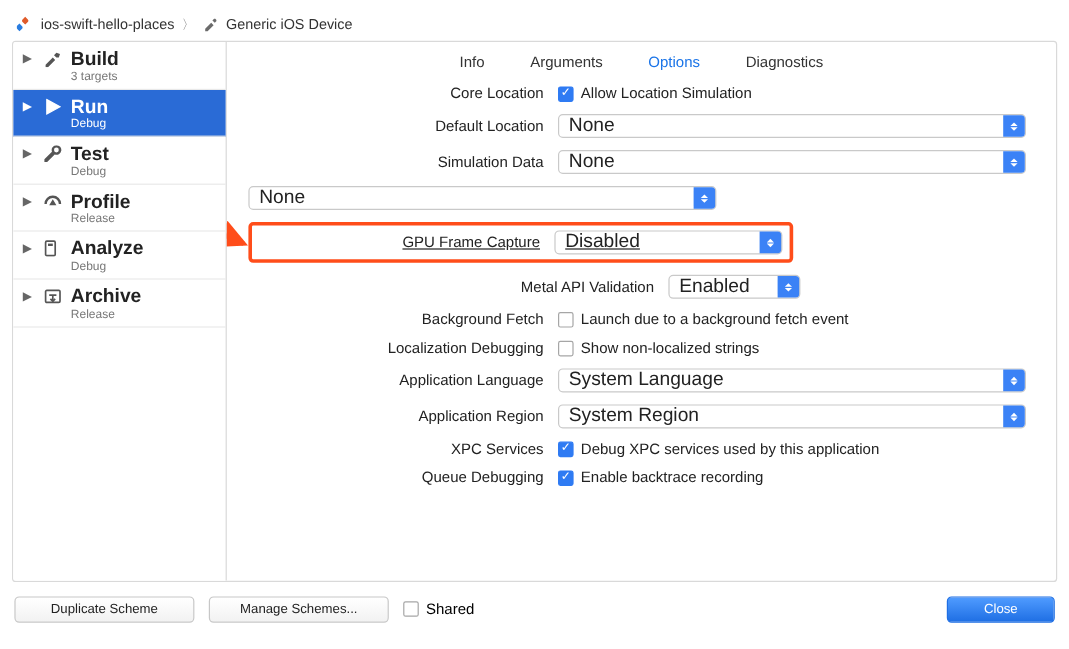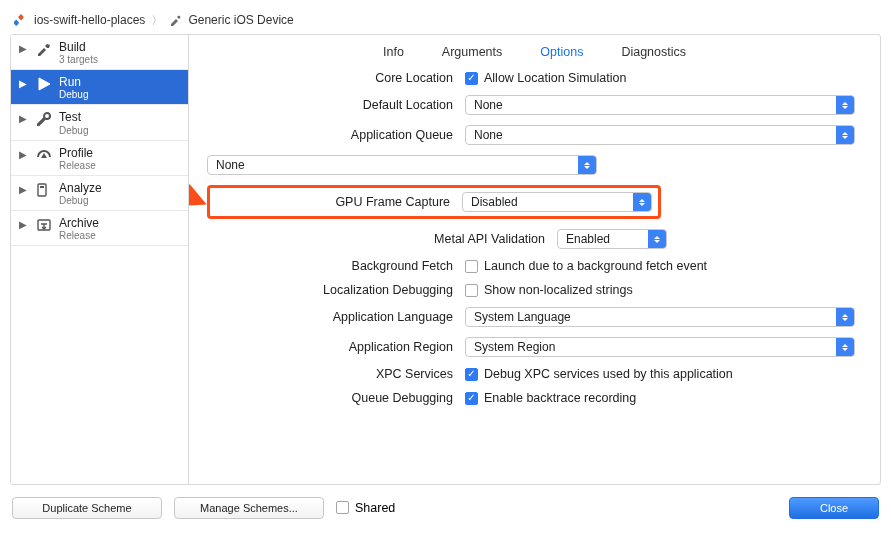--- a/index.html
+++ b/index.html
@@ -24,21 +24,21 @@
   
   .sidebar { width: 178px; border-right: 1px solid #d9d9d9; background: #fff; }
   .sbitem {
     display: flex; align-items: flex-start; gap: 6px; padding: 6px 8px 4px 8px;
     border-bottom: 1px solid #e9e9e9; cursor: default;
   }
   .sbitem .disclose { width: 10px; color: #666; font-size: 10px; padding-top: 2px;}
   .sbitem .icon { width: 18px; height: 16px; display:flex; align-items:center; justify-content:center; }
   .sbitem .icon svg { width:16px; height:14px; }
   .sbitem .labels { display:flex; flex-direction:column; line-height:1.1;}
-  .sbitem .title { font-size: 12px; font-weight: 400; color:#222;}
+  .sbitem .title { font-size: 16px; font-weight: 700; color:#222;}
   .sbitem .sub   { font-size: 10px; color:#777;}
   .sbitem.selected { background: #2a6bd6; }
   .sbitem.selected .title,
   .sbitem.selected .sub,
   .sbitem.selected .disclose { color: #fff; }
   .sbitem.selected .icon svg { fill: #fff; stroke:#fff; }
 
   
   .content { flex:1; display:flex; flex-direction:column; min-width:0; }
   .tabs { display:flex; justify-content:center; gap:38px; padding: 10px 0 12px 0; font-size:12.5px;}
@@ -47,38 +47,38 @@
 
   .form { flex:1; overflow:auto; padding: 0 18px 10px 18px; font-size:12.5px; color:#222;}
   .row { display:flex; align-items:center; margin-bottom: 10px; }
   .row .label { width: 258px; text-align:right; padding-right: 12px; color:#222;}
   .row .field { flex:1; display:flex; align-items:center; gap:6px; }
   .checkbox { width:13px; height:13px; border:1px solid #a6a6a6; border-radius:2px; background:#fff; display:inline-flex; align-items:center; justify-content:center; font-size:10px; color:#fff;}
   .checkbox.checked { background:#2f7bf3; border-color:#2f7bf3;}
   .checkbox.checked::after{content:"✓"; font-size:10px; line-height:1;}
   .select {
     position:relative; height:20px; border:1px solid #c9c9c9; border-radius:4px;
-    background:#fff; display:flex; align-items:center; padding: 0 22px 0 8px; font-size:12px;
+    background:#fff; display:flex; align-items:center; padding: 0 22px 0 8px; font-size:16px;
     color:#222; min-width:80px;
   }
   .select .arrows{
     position:absolute; right:0; top:0; bottom:0; width:18px;
     background:#3b82f6; border-top-right-radius:3px; border-bottom-right-radius:3px;
     display:flex; flex-direction:column; align-items:center; justify-content:center;
   }
   .select .arrows::before{content:""; border-left:3px solid transparent;border-right:3px solid transparent;border-bottom:3px solid #fff; margin-bottom:1px;}
   .select .arrows::after {content:""; border-left:3px solid transparent;border-right:3px solid transparent;border-top:3px solid #fff;}
   .select.w-full{ width: 390px;}
   .select.w-med{ width: 190px;}
   .select.w-sm { width: 110px;}
 
   .highlight-row { display:flex; align-items:center; position:relative;}
   .highlight-box {
     border: 3px solid #ff4d1a; border-radius:4px; padding: 4px 6px 4px 0;
-    display:flex; align-items:center;
+    display:flex; align-items:center;text-decoration:underline;
   }
   .arrow-annot{
     position:absolute; left:-104px; top:-32px; pointer-events:none;
   }
 
   
   .footer {
     height: 46px; display:flex; align-items:center; gap:12px; padding: 0 2px;
   }
   .btn {
@@ -224,21 +224,21 @@
           <div class="label" style="text-align:right; padding-left:60px">Default Location</div>
           <div class="field">
             <div class="select w-full">
               <span>None</span>
               <span class="arrows"></span>
             </div>
           </div>
         </div>
 
         <div class="row">
-          <div class="label">Application Queue</div>
+          <div class="label">Simulation Data</div>
           <div class="field">
             <div class="select w-full">
               <span>None</span>
               <span class="arrows"></span>
             </div>
           </div>
         </div>
 
         <div class="row">
           <div class="field">

